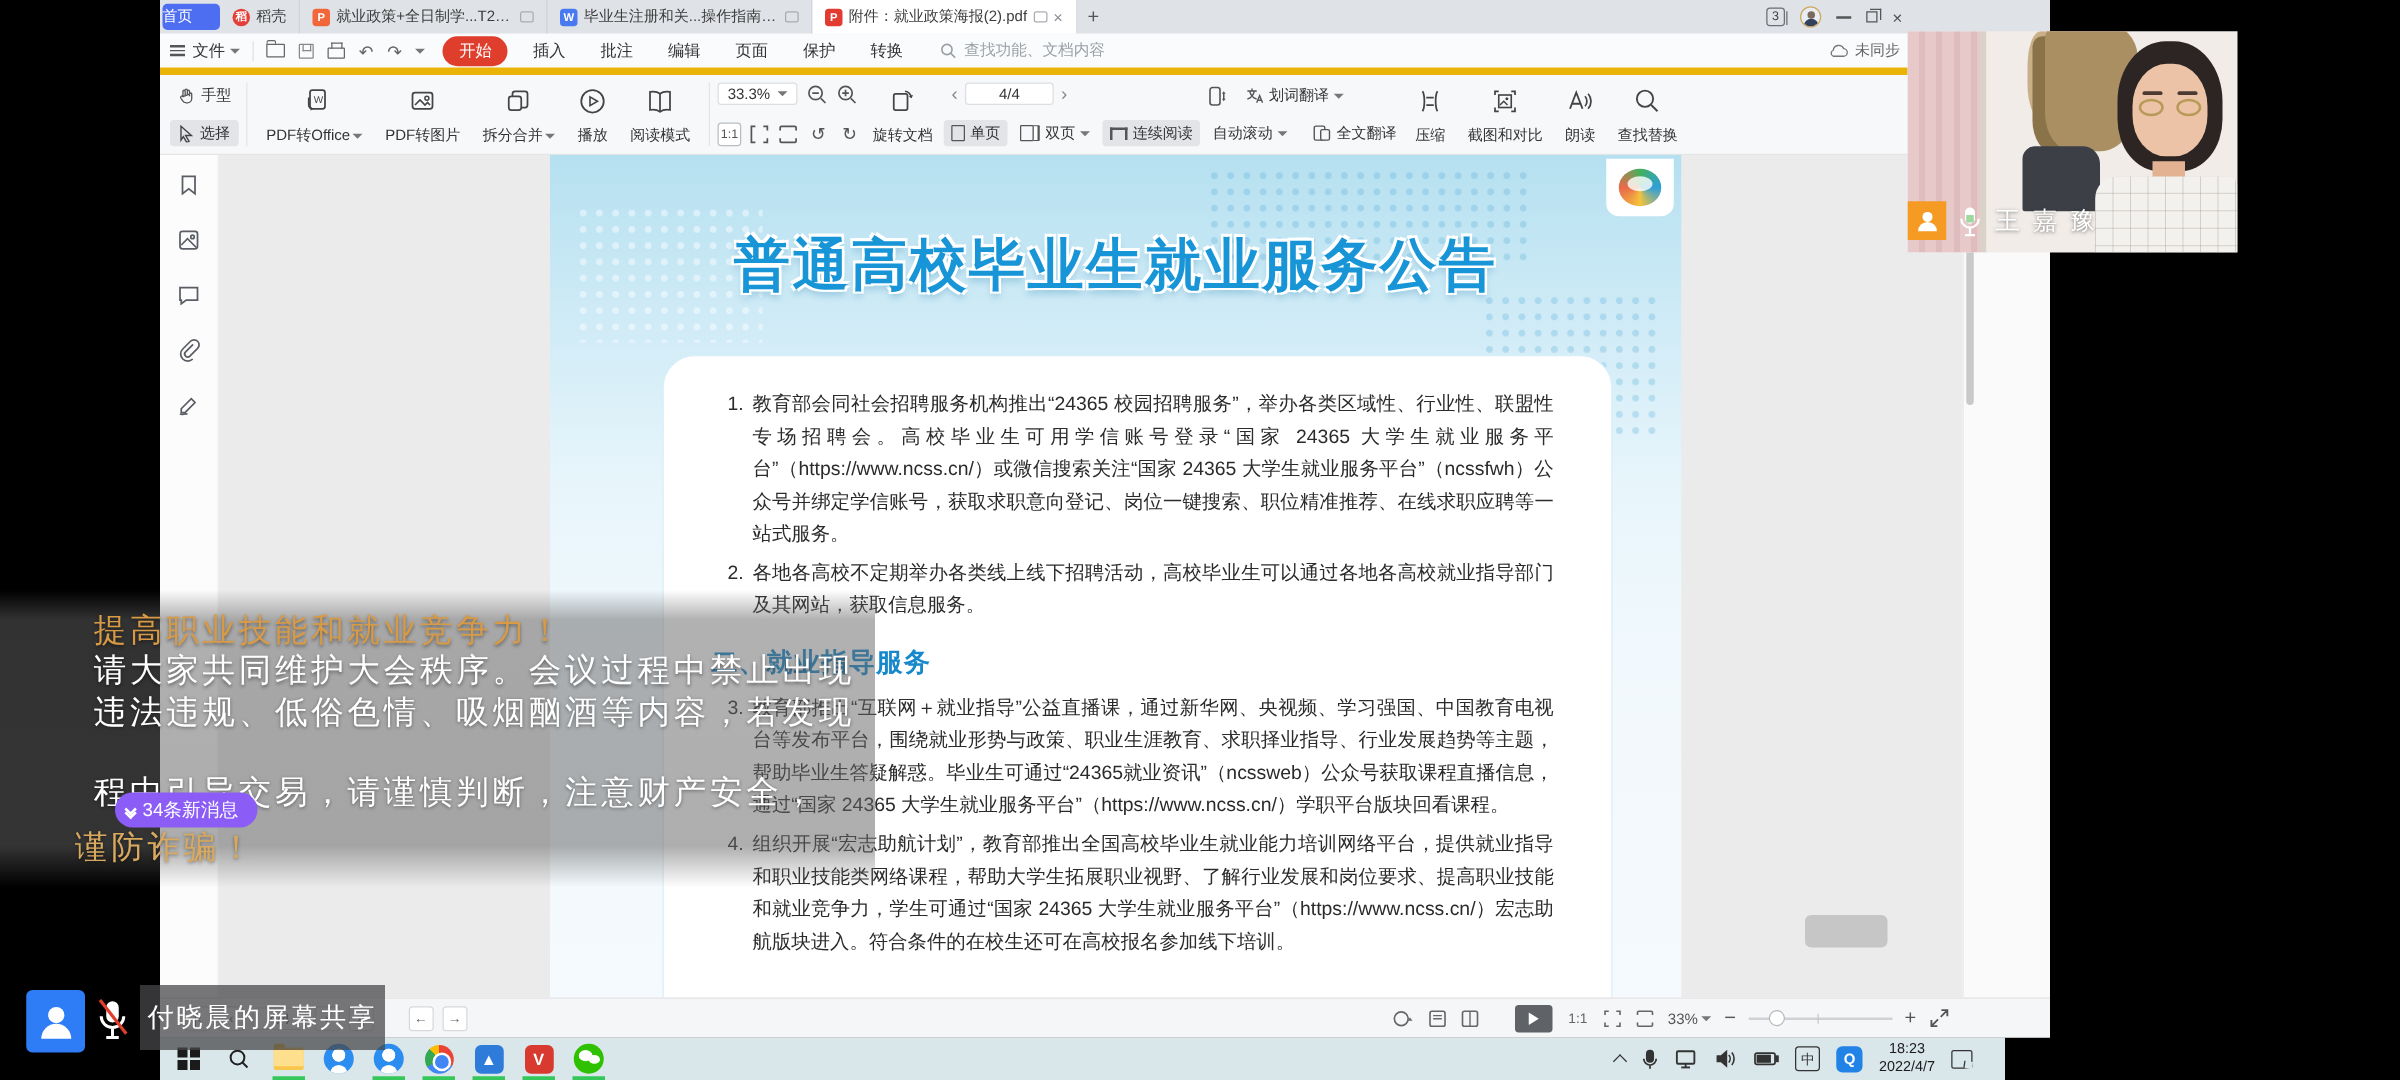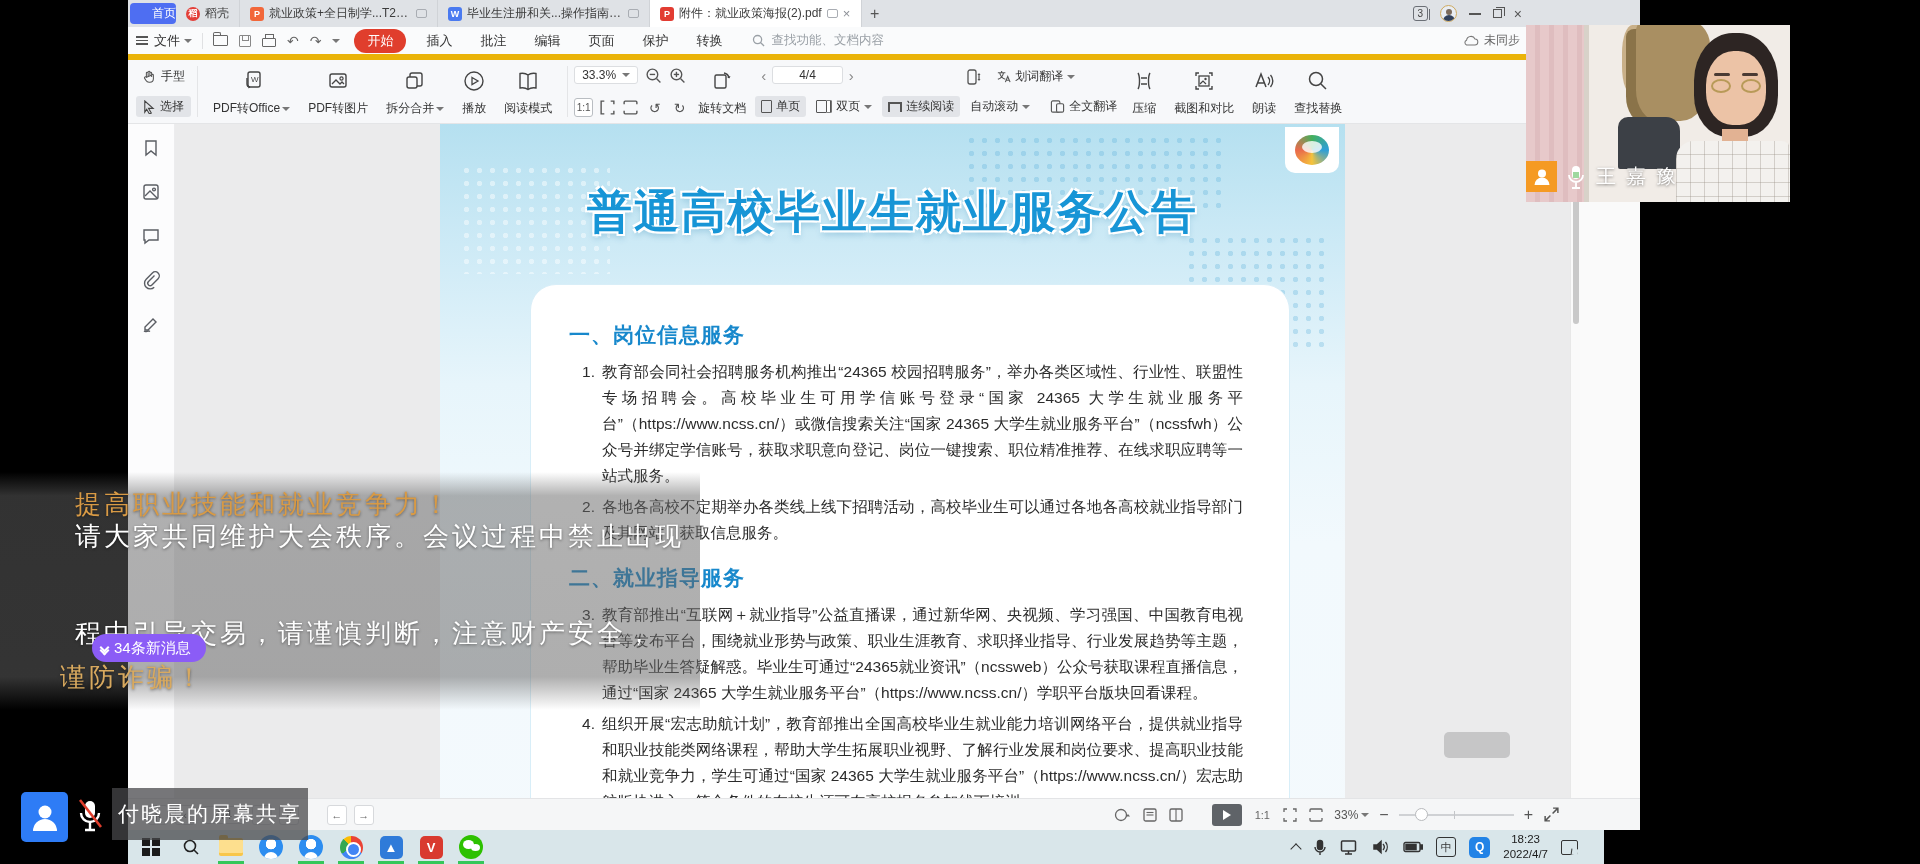--- a/index.html
+++ b/index.html
@@ -6,21 +6,21 @@
   html,body { background:#000; }
   body { font-family:"Liberation Sans","DejaVu Sans",sans-serif; }
   .screen { position:relative; width:1920px; height:864px; background:#000; overflow:hidden; }
 
   
   .shared { position:absolute; left:128px; top:0; width:1512px; height:864px; }
   .wps { position:absolute; left:0; top:0; width:1512px; height:830px; background:#fff; }
 
   
   .tabbar { position:absolute; left:0; top:0; width:100%; height:27px; background:#dfe2e6; display:flex; align-items:center; }
-  .tab-home { width:46px; height:21px; margin-left:2px; background:#4e6ef2; border-radius:4px; color:#fff; font-size:12px; display:flex; align-items:center; justify-content:flex-end; }
+  .tab-home { width:46px; height:21px; margin-left:2px; background:#4e6ef2; border-radius:4px; color:#fff; font-size:12px; display:flex; align-items:center; justify-content:flex-start; }
   .tab { height:27px; display:flex; align-items:center; gap:5px; padding:0 10px; font-size:12px; color:#3c3c3c; border-right:1px solid #d0d3d7; max-width:215px; }
   .tab.active { background:#fff; }
   .tab .ficon { width:14px; height:14px; border-radius:3px; color:#fff; font-size:9px; font-weight:bold; display:flex; align-items:center; justify-content:center; flex:none; }
   .tab .tlabel { white-space:nowrap; overflow:hidden; text-overflow:ellipsis; }
   .tab .bubble { width:11px; height:9px; border:1px solid #a9adb3; border-radius:2px; flex:none; }
   .tab .close { color:#8b8f96; font-size:13px; flex:none; }
   .newtab { margin-left:8px; color:#555; font-size:16px; }
   .tabbar-right { margin-left:auto; margin-right:118px; display:flex; align-items:center; gap:12px; }
   .badge3 { width:15px; height:15px; border:1px solid #6b6f76; border-radius:3px; font-size:10px; color:#444; display:flex; align-items:center; justify-content:center; position:relative; }
   .badge3::after { content:""; position:absolute; right:-3px; top:2px; width:2px; height:11px; border-right:1px solid #6b6f76; }
@@ -505,21 +505,20 @@
           <div class="pg-header">
             <div class="dots" style="left:20px;top:40px;width:150px;height:110px;"></div>
             <div class="dots blue" style="right:120px;top:10px;width:260px;height:80px;"></div>
             <div class="dots blue" style="right:20px;top:110px;width:140px;height:120px;"></div>
             <div class="pg-title">普通高校毕业生就业服务公告</div>
             <div class="pg-logo">
                 <div class="globe"></div>
               </div>
           </div>
           <div class="card">
-            <div class="sec-h">一、岗位信息服务</div>
             <div class="li">
                 <span class="num">1.</span>
                 <span class="txt">教育部会同社会招聘服务机构推出“24365 校园招聘服务”，举办各类区域性、行业性、联盟性专场招聘会。高校毕业生可用学信账号登录“国家 24365 大学生就业服务平台”（https://www.ncss.cn/）或微信搜索关注“国家 24365 大学生就业服务平台”（ncssfwh）公众号并绑定学信账号，获取求职意向登记、岗位一键搜索、职位精准推荐、在线求职应聘等一站式服务。</span>
               </div>
             <div class="li">
                 <span class="num">2.</span>
                 <span class="txt">各地各高校不定期举办各类线上线下招聘活动，高校毕业生可以通过各地各高校就业指导部门及其网站，获取信息服务。</span>
               </div>
             <div class="sec-h" style="margin-top:18px;">二、就业指导服务</div>
             <div class="li">
@@ -654,20 +653,21 @@
           <div>2022/4/7</div>
         </div>
         <span class="notif"></span>
       </div>
     </div>
   </div>
 
   <div class="chat-shade"></div>
   <div class="chat-line first" style="top:487px;">提高职业技能和就业竞争力！</div>
   <div class="chat-line" style="top:519px;">请大家共同维护大会秩序。会议过程中禁止出现</div>
+  <div class="chat-line" style="top:552px;">违法违规、低俗色情、吸烟酗酒等内容，若发现</div>
   <div class="chat-line" style="top:616px;">程中引导交易，请谨慎判断，注意财产安全，</div>
   <div class="chat-line last" style="top:660px;left:60px;">谨防诈骗！</div>
   <button class="newmsg">
     <span class="dblchev">
         <i></i>
         <i></i>
       </span>
     <span>34条新消息</span>
   </button>
 

